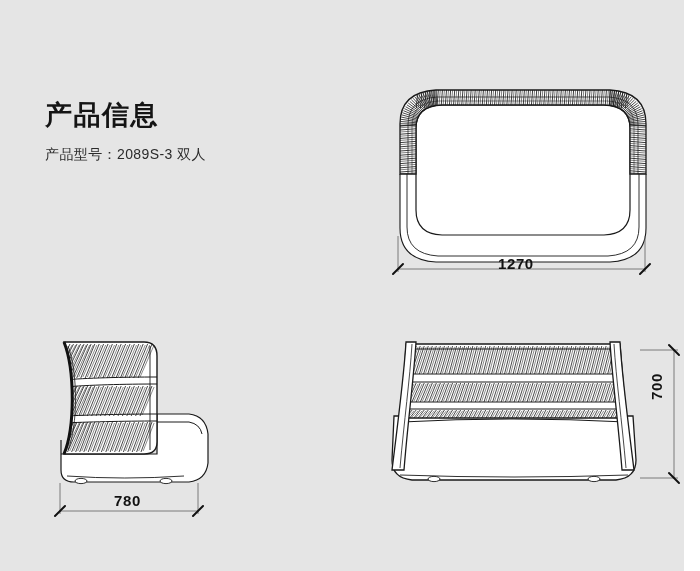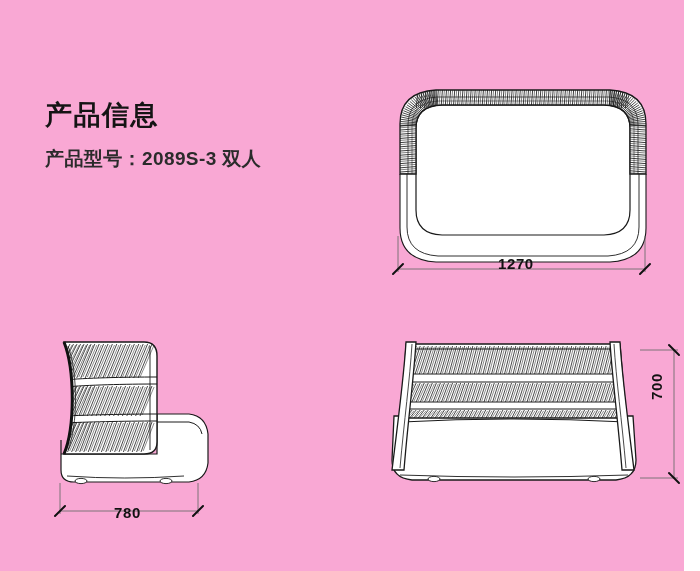--- a/index.html
+++ b/index.html
@@ -11,43 +11,43 @@
   body {
     font-family: "Liberation Sans", "DejaVu Sans", sans-serif;
     color: #1a1a1a;
     -webkit-font-smoothing: antialiased;
   }
 
   #sheet {
     position: relative;
     width: 684px;
     height: 571px;
-    background: #f9a8d4;
+    background: #e5e5e5;
     overflow: hidden;
   }
 
   
   .info-block {
     position: absolute;
     left: 45px;
     top: 100px;
     width: 330px;
   }
   .info-title {
     font-size: 27px;
     font-weight: 700;
     letter-spacing: 1.5px;
     color: #141414;
     line-height: 1.15;
     margin: 0 0 15px 0;
     white-space: nowrap;
   }
   .info-line {
-    font-size: 19px;
-    font-weight: 700;
+    font-size: 14px;
+    font-weight: 400;
     color: #2b2b2b;
     letter-spacing: 0.4px;
     margin: 0 0 14px 0;
     white-space: nowrap;
   }
   .info-line.dims {
     margin-bottom: 0;
     letter-spacing: 0.2px;
   }
   .dims-seg { display: inline; }
@@ -66,21 +66,21 @@
   
   .dim-label {
     position: absolute;
     font-size: 15px;
     font-weight: 700;
     color: #111111;
     letter-spacing: 0.6px;
     white-space: nowrap;
   }
   #dim-label-1270 { left: 498px; top: 255px; }
-  #dim-label-780  { left: 114px; top: 504px; }
+  #dim-label-780  { left: 114px; top: 492px; }
   #dim-label-700  {
     left: 648px; top: 400px;
     transform: rotate(-90deg);
     transform-origin: left top;
   }
 </style>
 </head>
 <body>
 
 <div id="sheet">

